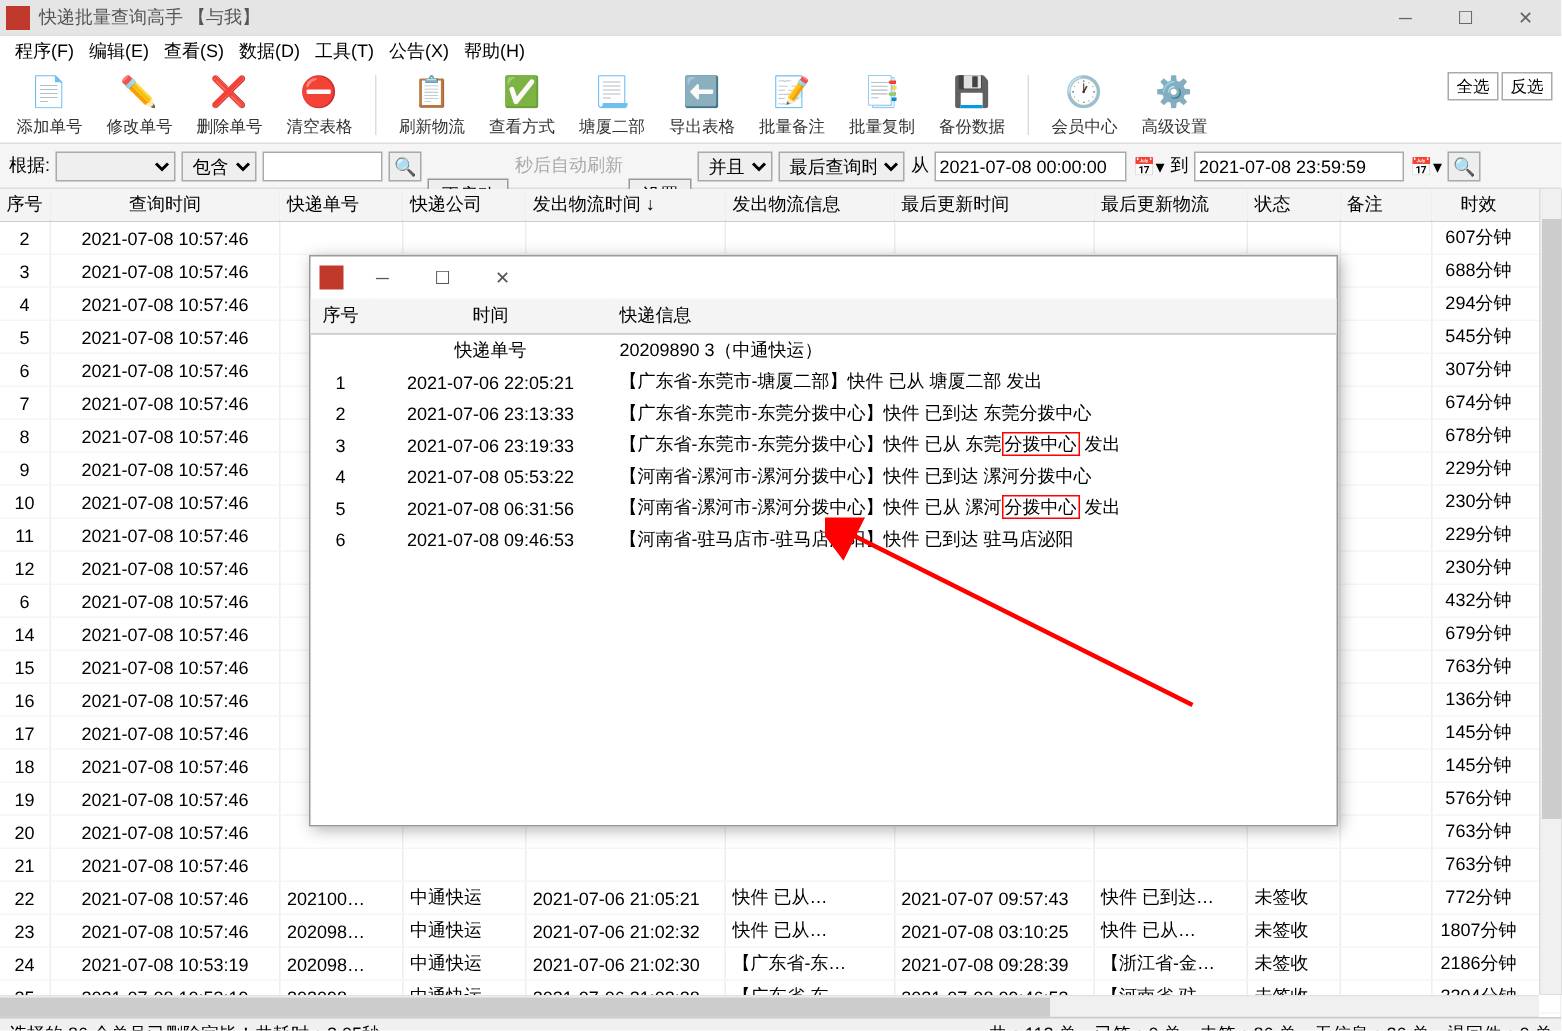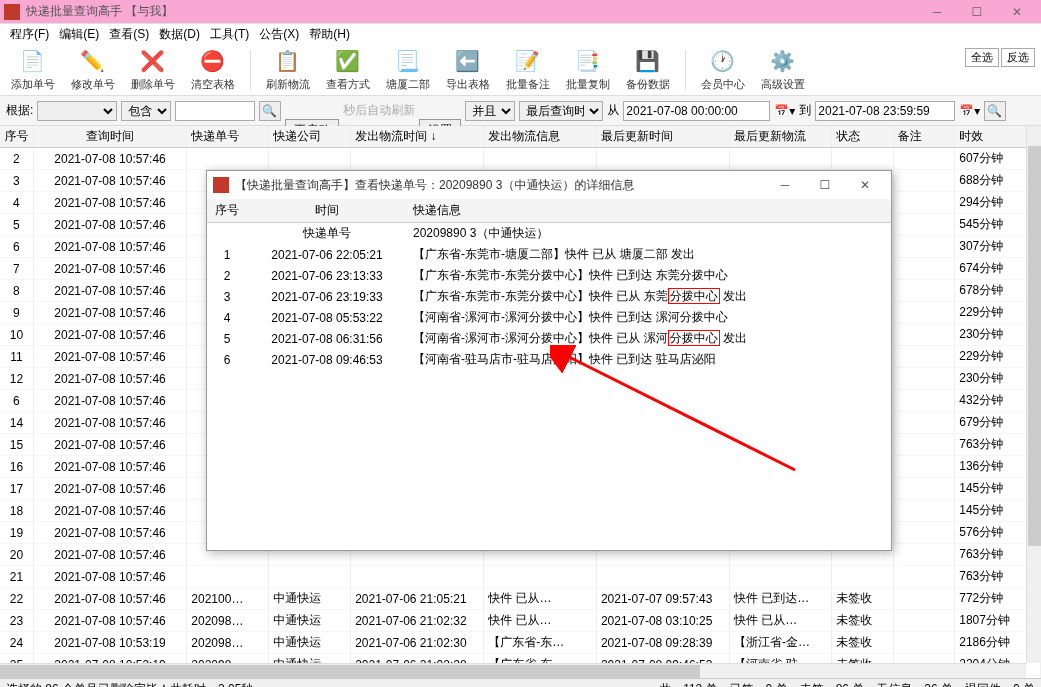--- a/index.html
+++ b/index.html
@@ -1,18 +1,18 @@
 <!DOCTYPE html>
 <html><head>
 <meta charset="utf-8">
 <style>
 * { margin: 0; padding: 0; box-sizing: border-box; font-family: "Microsoft YaHei", SimSun, sans-serif; font-size: 12px; }
 body { background: #fff; width: 1041px; height: 687px; overflow: hidden; position: relative; }
 
-.titlebar { height: 24px; background: #f9a8d4; display: flex; align-items: center; padding: 0 4px; border-bottom: 1px solid #e0e0e0; }
+.titlebar { height: 24px; background: #e5e5e5; display: flex; align-items: center; padding: 0 4px; border-bottom: 1px solid #e0e0e0; }
 .titlebar .icon { width: 16px; height: 16px; background: #c0392b; margin-right: 6px; }
 .titlebar .title { color: #555; flex: 1; }
 .titlebar .winbtns { display: flex; }
 .titlebar .winbtn { width: 40px; height: 22px; text-align: center; line-height: 22px; color: #666; cursor: pointer; }
 
 .menubar { height: 20px; display: flex; align-items: center; padding: 0 6px; gap: 2px; }
 .menubar span { padding: 0 4px; cursor: pointer; }
 
 .toolbar { height: 52px; display: flex; align-items: center; padding: 4px 6px; gap: 6px; border-bottom: 1px solid #ddd; position: relative; }
 .tbtn { display: flex; flex-direction: column; align-items: center; width: 54px; cursor: pointer; }
@@ -36,21 +36,21 @@
 .grid .c-seq { width: 30px; text-align: center; }
 .grid .c-qtime { width: 150px; text-align: center; }
 .grid .c-num { width: 80px; }
 .grid .c-comp { width: 80px; }
 .grid .c-sendtime { width: 130px; }
 .grid .c-sendinfo { width: 110px; }
 .grid .c-lasttime { width: 130px; }
 .grid .c-lastinfo { width: 100px; }
 .grid .c-status { width: 60px; }
 .grid .c-note { width: 60px; }
-.grid .c-dur { width: 70px; text-align: left; padding-right: 28px; }
+.grid .c-dur { width: 70px; text-align: center; padding-right: 28px; }
 
 .hscroll { position: absolute; left: 0; right: 15px; bottom: 0; height: 15px; background: #f0f0f0; border-top: 1px solid #ddd; }
 .hscroll .thumb { position: absolute; left: 0; top: 1px; width: 700px; height: 13px; background: #ccc; }
 .vscroll { position: absolute; right: 0; top: 0; bottom: 15px; width: 15px; background: #f0f0f0; border-left: 1px solid #ddd; }
 .vscroll .thumb { position: absolute; top: 20px; left: 1px; width: 13px; height: 400px; background: #ccc; }
 
 .statusbar { height: 22px; background: #f0f0f0; border-top: 1px solid #ccc; display: flex; align-items: center; padding: 0 6px; justify-content: space-between; }
 
 .dialog { position: absolute; left: 206px; top: 170px; width: 686px; height: 381px; background: #fff; border: 1px solid #999; box-shadow: 2px 2px 10px rgba(0,0,0,0.3); z-index: 100; }
 .dialog .dlgtitle { height: 28px; display: flex; align-items: center; padding: 0 6px; }
@@ -156,21 +156,21 @@
   <select style="width:80px"></select>
   <select style="width:50px"><option>包含</option></select>
   <input type="text" value="" style="">
   <div class="searchico">🔍</div>
   <div class="btn">不启动</div>
   <span style="color:#aaa">秒后自动刷新</span>
   <div class="btn">设置</div>
   <select><option>并且</option></select>
   <select style="width:84px"><option>最后查询时间</option></select>
   <span>从</span>
-  <input type="text" style="width: 147px;" value="2021-07-08 00:00:00">
+  <input type="text" style="width: 128px;" value="2021-07-08 00:00:00">
   <span>📅▾</span>
   <span>到</span>
   <input type="text" style="width: 140px;" value="2021-07-08 23:59:59">
   <span>📅▾</span>
   <div class="searchico">🔍</div>
 </div>
 
 <div class="grid-wrap">
   <table class="grid">
     <thead>
@@ -525,21 +525,20 @@
 </div>
 
 <div class="statusbar">
   <span>选择的 86 个单号已删除完毕！共耗时：2.05秒</span>
   <span>共：112 单，已签：0 单，未签：86 单，无信息：26 单，退回件：0 单</span>
 </div>
 
 <div class="dialog">
   <div class="dlgtitle">
     <div class="ico"></div>
-    <div class="txt">【快递批量查询高手】查看快递单号：20209890    3（中通快运）的详细信息</div>
     <div class="wb">─</div>
     <div class="wb">☐</div>
     <div class="wb">✕</div>
   </div>
   <table>
     <thead>
       <tr>
         <th class="dc-seq">序号</th>
         <th class="dc-time">时间</th>
         <th class="dc-info">快递信息</th>

